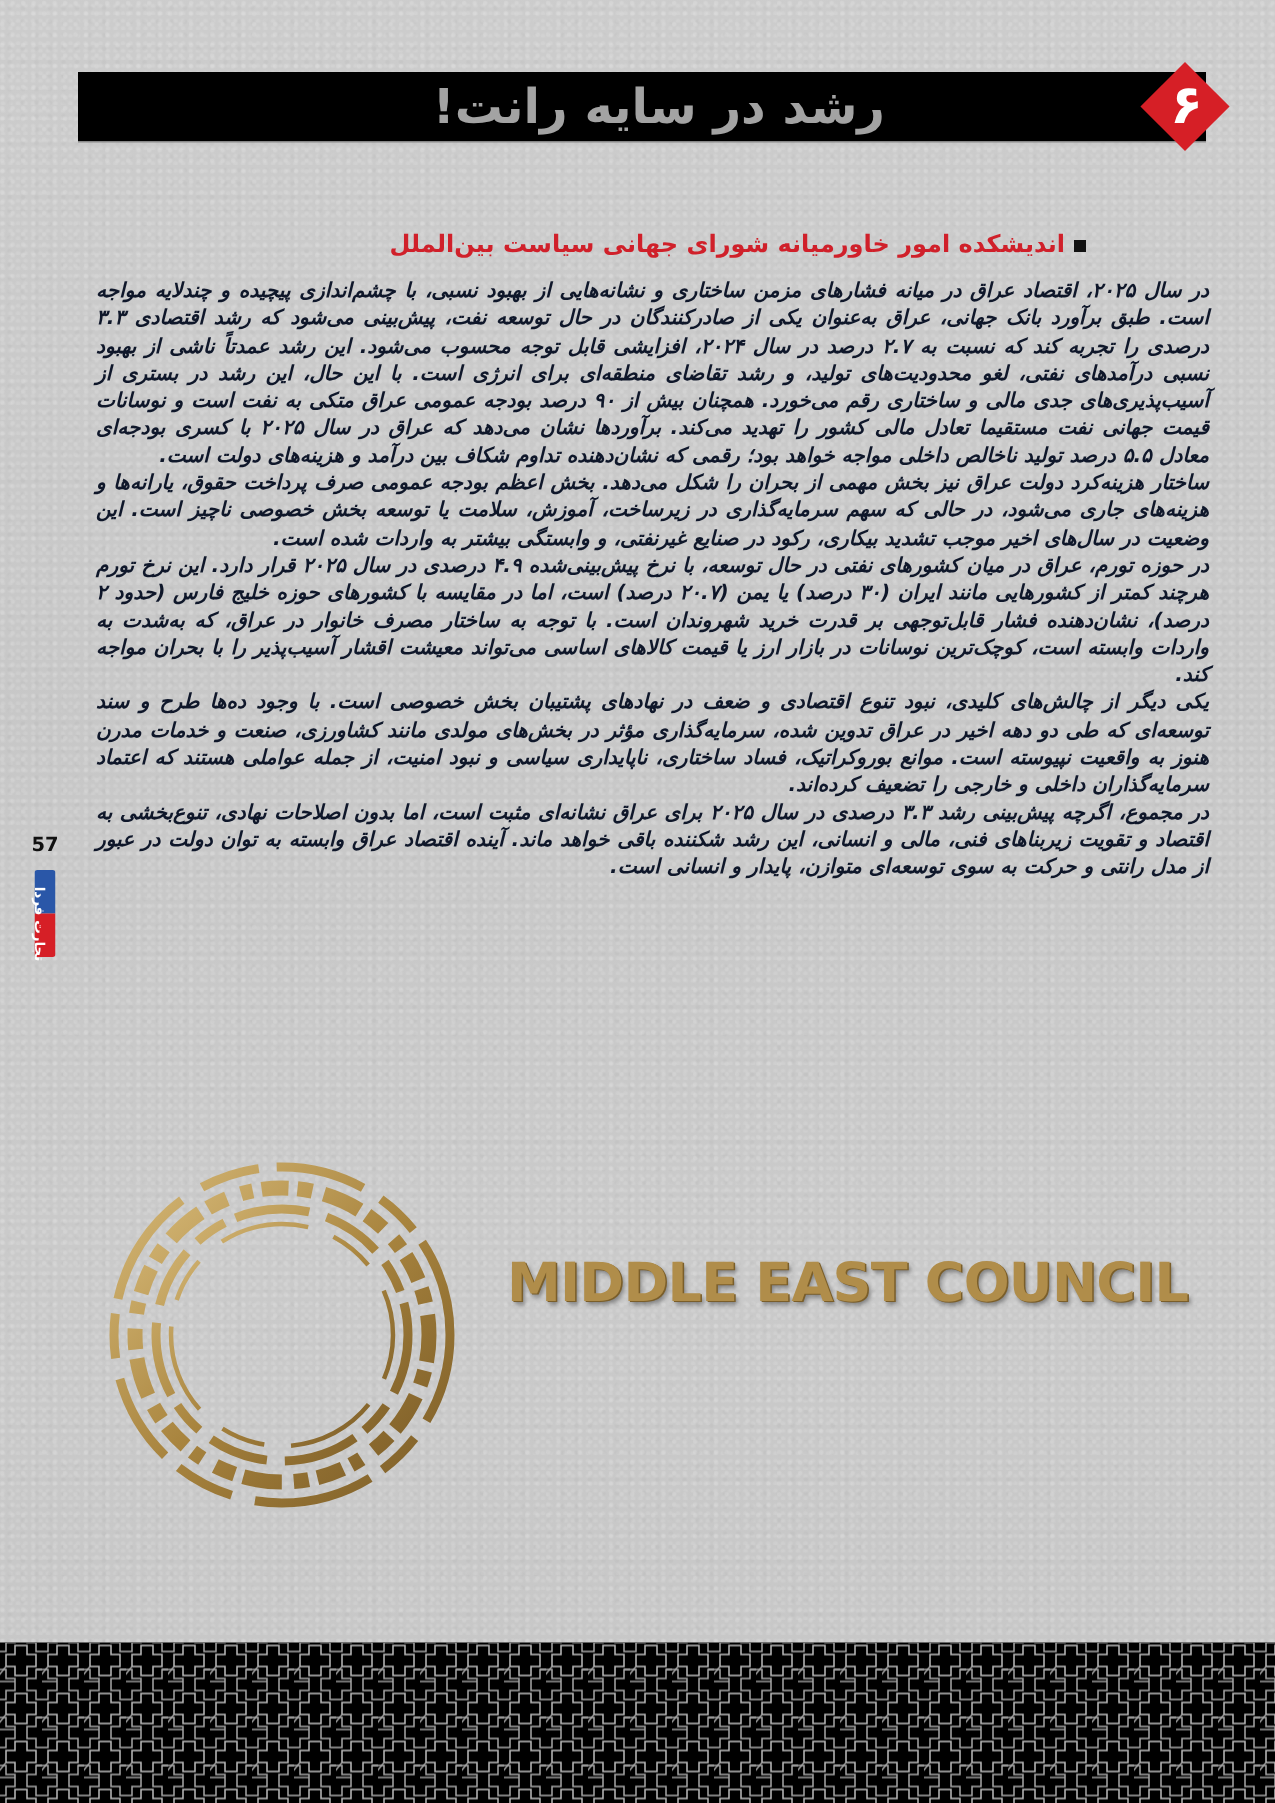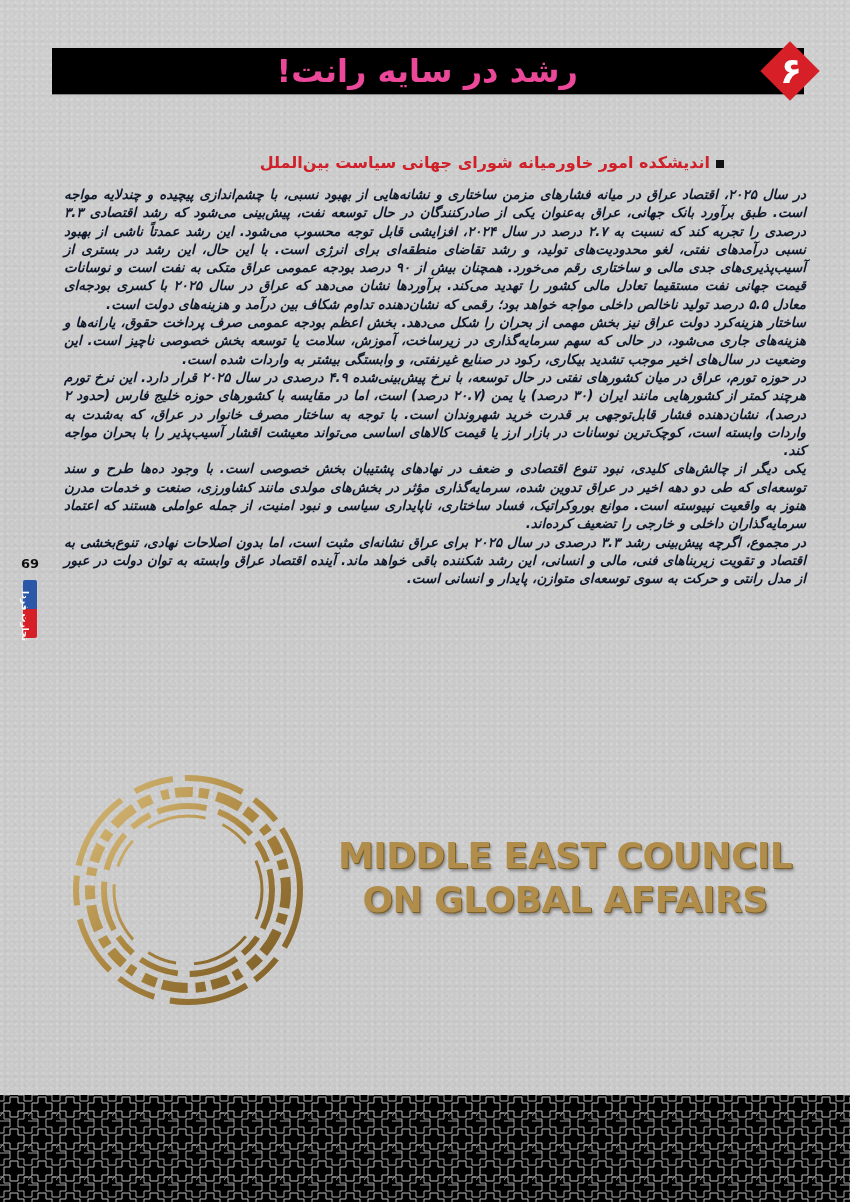--- a/index.html
+++ b/index.html
@@ -16,22 +16,22 @@
   .paper {
     position:absolute; inset:0;
     background: linear-gradient(180deg, #cfcfcf 0%, #c6c6c6 40%, #cbcbcb 70%, #c4c4c4 100%);
     opacity:0.55;
   }
   .title-bar {
     position:absolute; left:52px; top:48px; width:752px; height:46px;
     background:#000; box-shadow:0 1px 0 #888;
   }
   .title-text {
-    position:absolute; right:226px; top:0; height:54px; line-height:46px;
-    color:#ec4899; font-weight:bold; font-size:32px; direction:rtl;
+    position:absolute; right:214px; top:0; height:54px; line-height:46px;
+    color:#a3a3a3; font-weight:bold; font-size:32px; direction:rtl;
     font-family:"DejaVu Sans", sans-serif;
   }
   .num-badge {
     position:absolute; left:769px; top:50px; width:42px; height:42px;
     background:#d61f26; transform:rotate(45deg);
   }
   .num-badge-text {
     position:absolute; left:768px; top:46px; width:46px; height:50px;
     text-align:center; line-height:50px; color:#fff; font-weight:bold; font-size:36px;
   }
@@ -93,21 +93,21 @@
 </div>
 
 <div class="body-text">
   <p>در سال ۲۰۲۵، اقتصاد عراق در میانه فشارهای مزمن ساختاری و نشانه‌هایی از بهبود نسبی، با چشم‌اندازی پیچیده و چندلایه مواجه است. طبق برآورد بانک جهانی، عراق به‌عنوان یکی از صادرکنندگان در حال توسعه نفت، پیش‌بینی می‌شود که رشد اقتصادی ۳.۳ درصدی را تجربه کند که نسبت به ۲.۷ درصد در سال ۲۰۲۴، افزایشی قابل توجه محسوب می‌شود. این رشد عمدتاً ناشی از بهبود نسبی درآمدهای نفتی، لغو محدودیت‌های تولید، و رشد تقاضای منطقه‌ای برای انرژی است. با این حال، این رشد در بستری از آسیب‌پذیری‌های جدی مالی و ساختاری رقم می‌خورد. همچنان بیش از ۹۰ درصد بودجه عمومی عراق متکی به نفت است و نوسانات قیمت جهانی نفت مستقیما تعادل مالی کشور را تهدید می‌کند. برآوردها نشان می‌دهد که عراق در سال ۲۰۲۵ با کسری بودجه‌ای معادل ۵.۵ درصد تولید ناخالص داخلی مواجه خواهد بود؛ رقمی که نشان‌دهنده تداوم شکاف بین درآمد و هزینه‌های دولت است.</p>
   <p>ساختار هزینه‌کرد دولت عراق نیز بخش مهمی از بحران را شکل می‌دهد. بخش اعظم بودجه عمومی صرف پرداخت حقوق، یارانه‌ها و هزینه‌های جاری می‌شود، در حالی که سهم سرمایه‌گذاری در زیرساخت، آموزش، سلامت یا توسعه بخش خصوصی ناچیز است. این وضعیت در سال‌های اخیر موجب تشدید بیکاری، رکود در صنایع غیرنفتی، و وابستگی بیشتر به واردات شده است.</p>
   <p>در حوزه تورم، عراق در میان کشورهای نفتی در حال توسعه، با نرخ پیش‌بینی‌شده ۴.۹ درصدی در سال ۲۰۲۵ قرار دارد. این نرخ تورم هرچند کمتر از کشورهایی مانند ایران (۳۰ درصد) یا یمن (۲۰.۷ درصد) است، اما در مقایسه با کشورهای حوزه خلیج فارس (حدود ۲ درصد)، نشان‌دهنده فشار قابل‌توجهی بر قدرت خرید شهروندان است. با توجه به ساختار مصرف خانوار در عراق، که به‌شدت به واردات وابسته است، کوچک‌ترین نوسانات در بازار ارز یا قیمت کالاهای اساسی می‌تواند معیشت اقشار آسیب‌پذیر را با بحران مواجه کند.</p>
   <p>یکی دیگر از چالش‌های کلیدی، نبود تنوع اقتصادی و ضعف در نهادهای پشتیبان بخش خصوصی است. با وجود ده‌ها طرح و سند توسعه‌ای که طی دو دهه اخیر در عراق تدوین شده، سرمایه‌گذاری مؤثر در بخش‌های مولدی مانند کشاورزی، صنعت و خدمات مدرن هنوز به واقعیت نپیوسته است. موانع بوروکراتیک، فساد ساختاری، ناپایداری سیاسی و نبود امنیت، از جمله عواملی هستند که اعتماد سرمایه‌گذاران داخلی و خارجی را تضعیف کرده‌اند.</p>
   <p>در مجموع، اگرچه پیش‌بینی رشد ۳.۳ درصدی در سال ۲۰۲۵ برای عراق نشانه‌ای مثبت است، اما بدون اصلاحات نهادی، تنوع‌بخشی به اقتصاد و تقویت زیربناهای فنی، مالی و انسانی، این رشد شکننده باقی خواهد ماند. آینده اقتصاد عراق وابسته به توان دولت در عبور از مدل رانتی و حرکت به سوی توسعه‌ای متوازن، پایدار و انسانی است.</p>
 </div>
 
-<div class="side-page">69</div>
+<div class="side-page">57</div>
 <div class="side-badge">
   <div class="blue"></div>
   <div class="red"></div>
 </div>
 <div class="side-badge-text">تجارت فردا</div>
 
 <div class="logo-ring">
   <svg width="260" height="244" viewBox="0 0 260 244">
     <defs>
       <linearGradient id="gold" x1="0" y1="0" x2="1" y2="1">
@@ -120,21 +120,20 @@
       <circle cx="130" cy="122" r="112" stroke-width="6" stroke-dasharray="60 14 30 10 80 16 40 12"></circle>
       <circle cx="130" cy="122" r="98" stroke-width="10" stroke-dasharray="18 6 10 8 26 6 14 10 8 6"></circle>
       <circle cx="130" cy="122" r="84" stroke-width="6" stroke-dasharray="40 10 22 8 50 12"></circle>
       <circle cx="130" cy="122" r="74" stroke-width="3" stroke-dasharray="30 20 60 18"></circle>
     </g>
   </svg>
 </div>
 
 <div class="logo-text">
   <span class="line">MIDDLE EAST COUNCIL</span>
-  <span class="line">ON GLOBAL AFFAIRS</span>
 </div>
 
 <div class="footer-pattern">
   <svg width="850" height="107" viewBox="0 0 850 107">
     <defs>
       <pattern id="crossPat" x="0" y="0" width="28" height="32" patternUnits="userSpaceOnUse">
         <path d="M10 2 h8 v6 h6 v8 h-6 v6 h-8 v-6 h-6 v-8 h6 z" fill="none" stroke="#bdbdbd" stroke-width="1"></path>
         <path d="M4 16 L-4 26 H10" fill="none" stroke="#9a9a9a" stroke-width="1"></path>
         <path d="M24 18 h8" fill="none" stroke="#9a9a9a" stroke-width="1"></path>
       </pattern>

